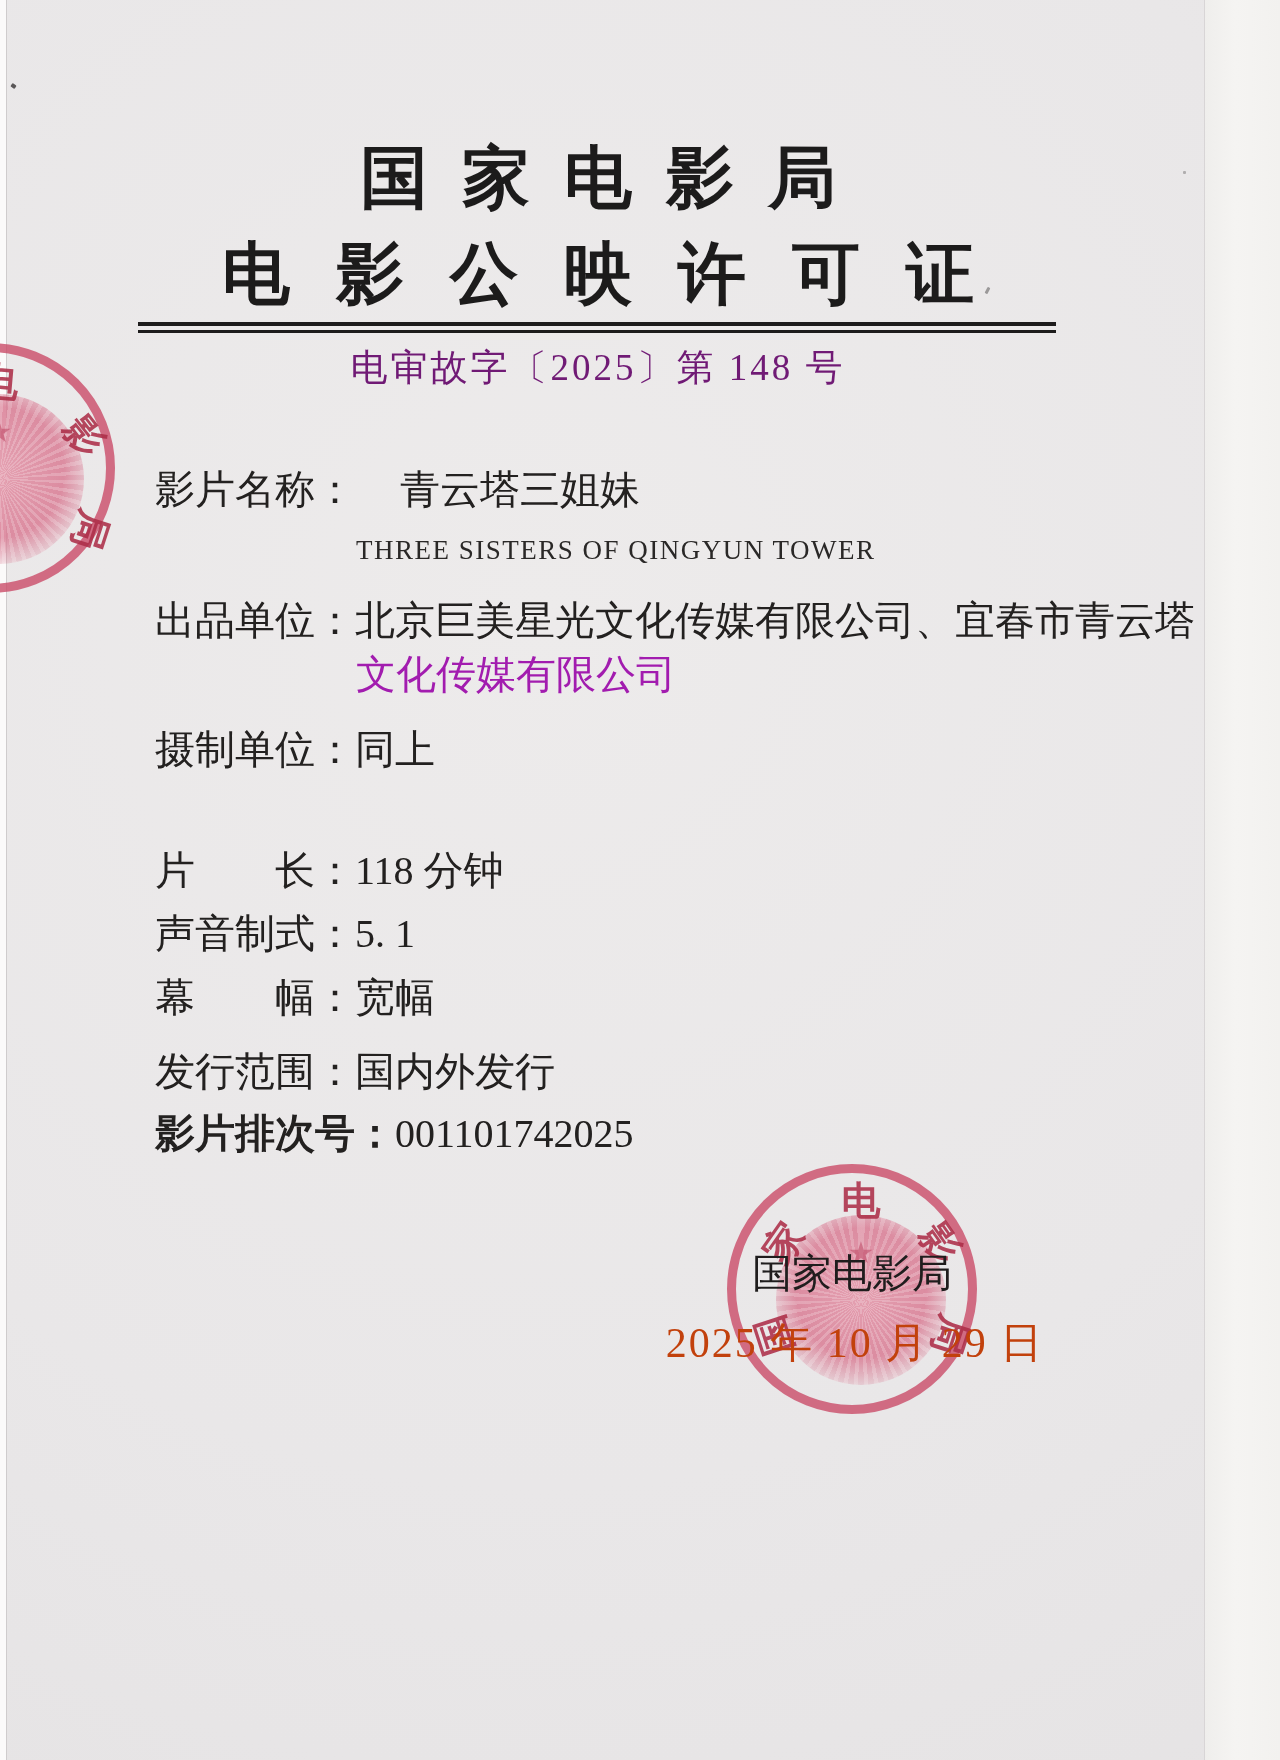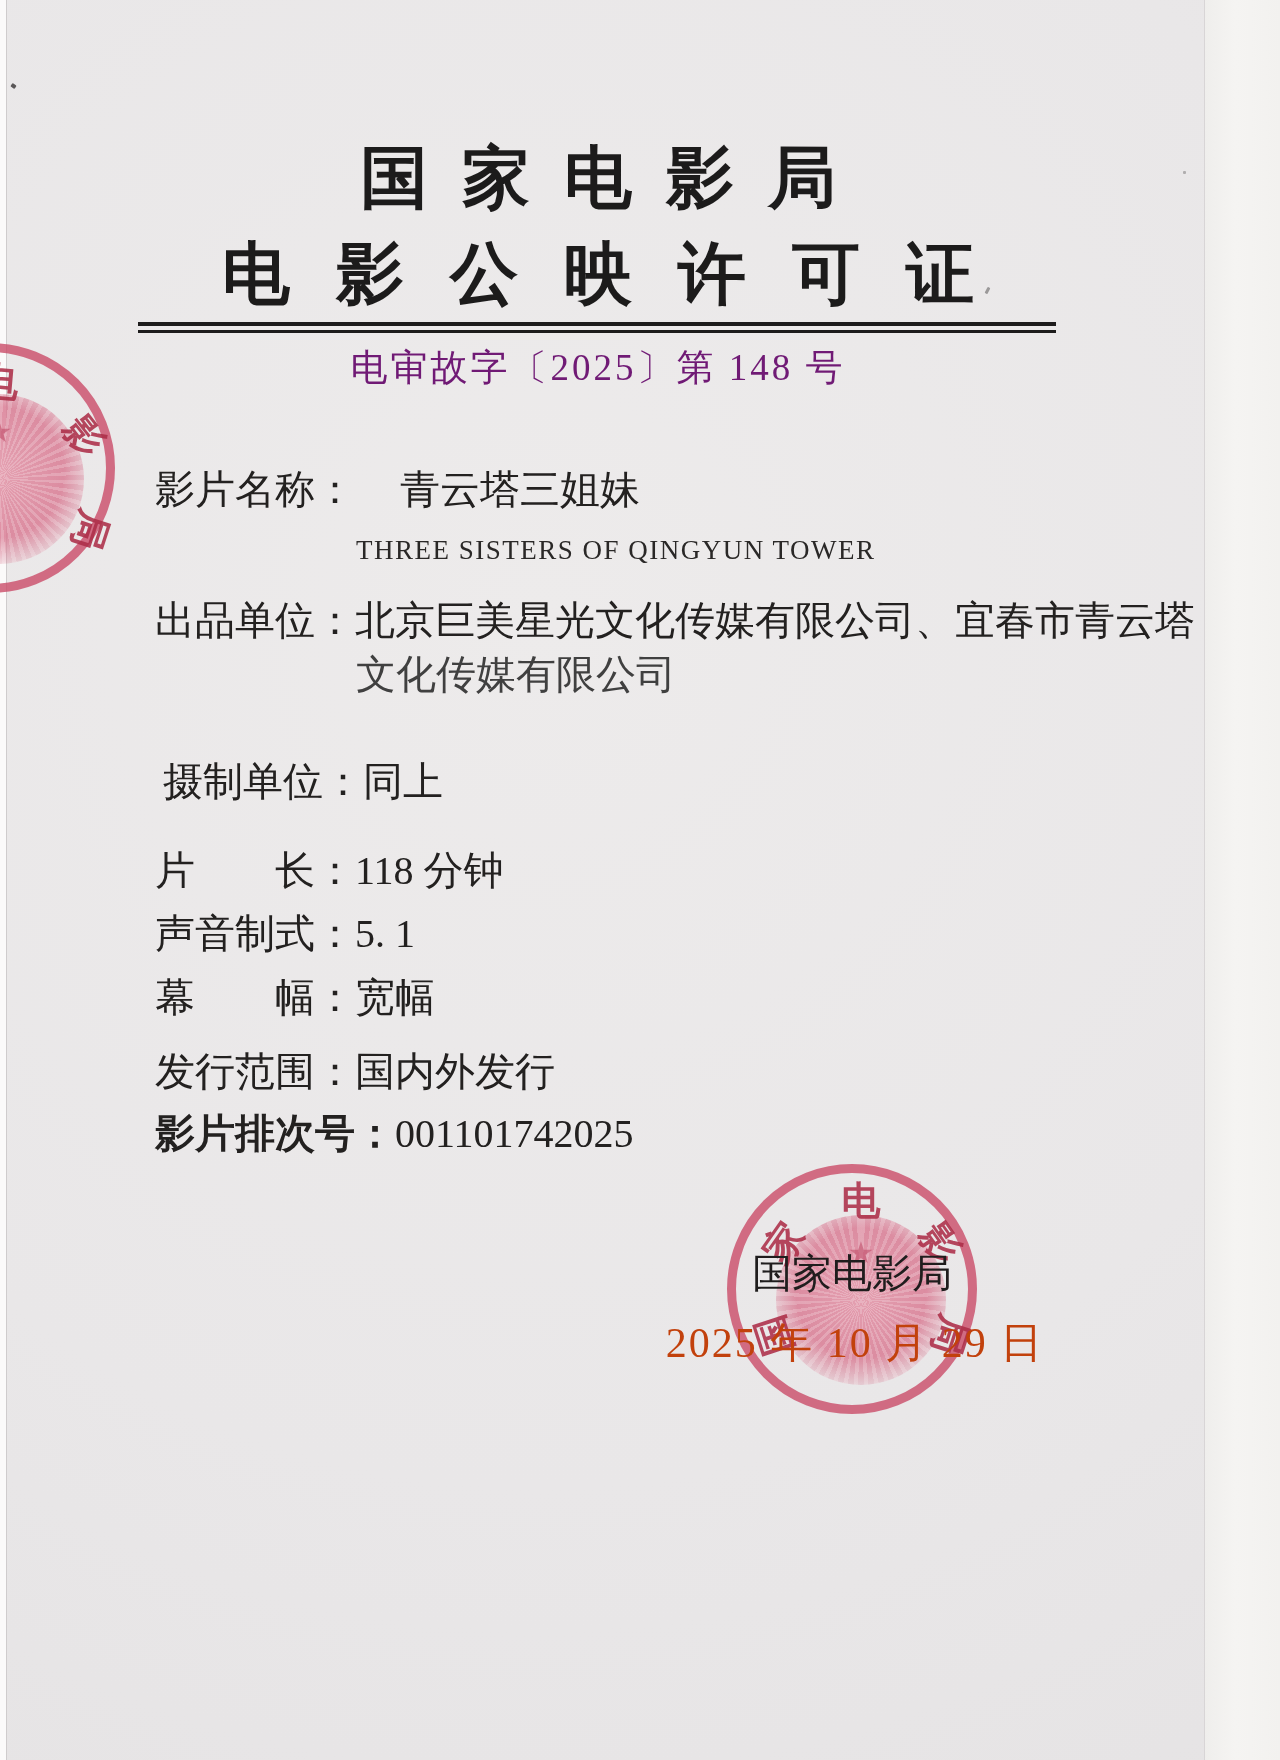--- a/index.html
+++ b/index.html
@@ -55,21 +55,21 @@
   .row .label{display:inline-block;}
   .row .value{display:inline-block;}
   .bold{font-weight:bold;}
   .english-title{
     position:absolute;left:356px;top:537px;
     font-size:27px;letter-spacing:1.5px;color:#2a2827;
     line-height:1;white-space:nowrap;
   }
   .wrap-line2{
     position:absolute;left:356px;top:653px;
-    font-size:40px;line-height:1.1;color:#404040;white-space:nowrap;
+    font-size:40px;line-height:1.1;color:#a21caf;white-space:nowrap;
   }
 
   
   .seal{
     position:absolute;width:250px;height:250px;box-sizing:border-box;
     border:9px solid rgba(201,72,101,0.78);
     border-radius:50%;
   }
   .seal .emblem{
     position:absolute;left:40px;top:42px;width:170px;height:170px;border-radius:50%;
@@ -118,21 +118,21 @@
   <span class="value">青云塔三姐妹</span>
 </div>
 <div class="english-title">THREE SISTERS OF QINGYUN TOWER</div>
 
 <div class="row" style="top:599px;">
   <span class="label">出品单位：</span>
   <span class="value">北京巨美星光文化传媒有限公司、宜春市青云塔</span>
 </div>
 <div class="wrap-line2">文化传媒有限公司</div>
 
-<div class="row" style="top:760px;margin-left:8px;">
+<div class="row" style="top:728px;">
   <span class="label">摄制单位：</span>
   <span class="value">同上</span>
 </div>
 
 <div class="row" style="top:849px;text-align:right;">
   <span class="label">片　　长：</span>
   <span class="value">118 分钟</span>
 </div>
 
 <div class="row" style="top:912px;">

